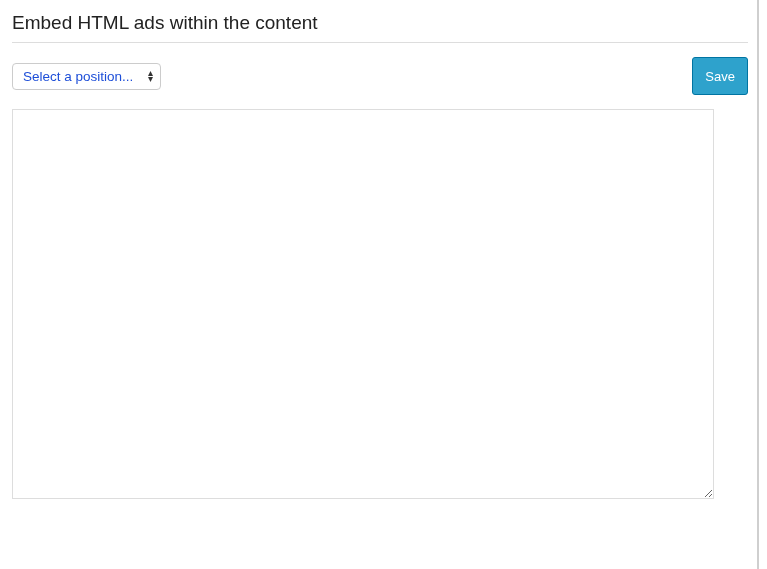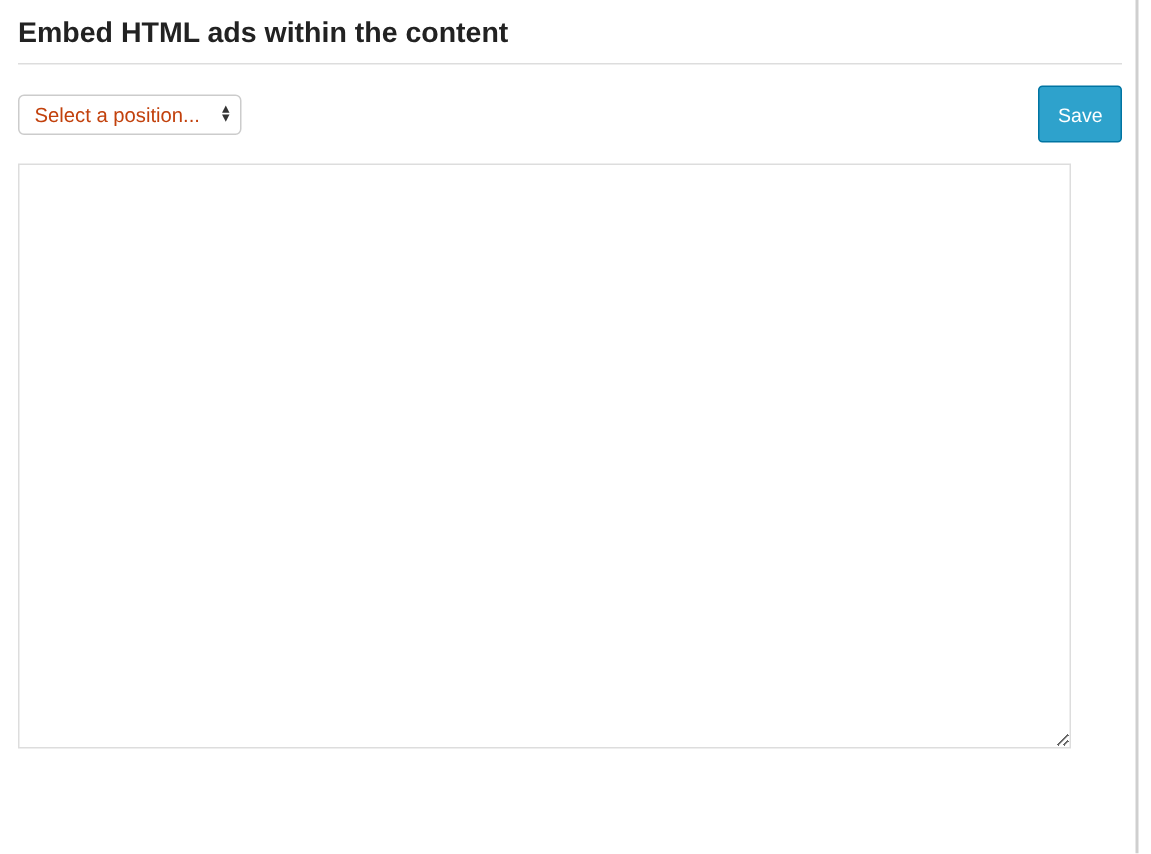--- a/index.html
+++ b/index.html
@@ -9,21 +9,21 @@
       width: 767px;
       height: 569px;
       position: relative;
     }
     .container {
       padding: 12px 12px 12px 12px;
       width: 760px;
     }
     .heading {
       font-size: 19px;
-      font-weight: 700;
+      font-weight: 400;
       color: #222;
       padding-bottom: 8px;
       border-bottom: 1px solid #ddd;
       margin-bottom: 14px;
     }
     .desc {
       font-size: 13.5px;
       color: #444;
       line-height: 1.5;
       margin-bottom: 16px;
@@ -38,21 +38,21 @@
     .select-wrap {
       position: relative;
       display: inline-block;
     }
     .position-select {
       font-size: 13.5px;
       padding: 4px 26px 4px 10px;
       border: 1px solid #ccc;
       border-radius: 4px;
       background: #fff;
-      color: #c2410c;
+      color: #1d4ed8;
       appearance: none;
       -webkit-appearance: none;
       height: 27px;
       cursor: pointer;
     }
     .select-arrows {
       position: absolute;
       right: 8px;
       top: 50%;
       transform: translateY(-50%);

